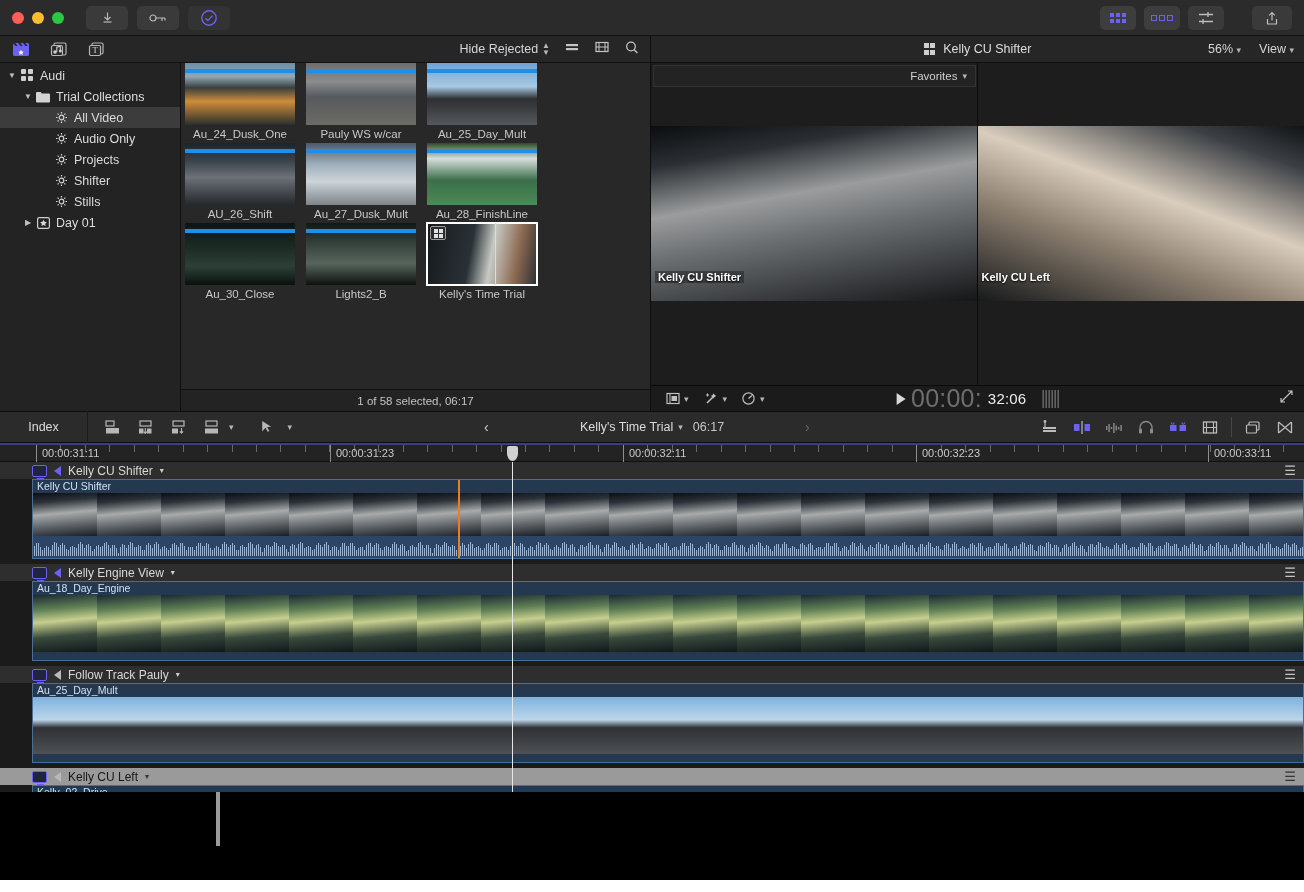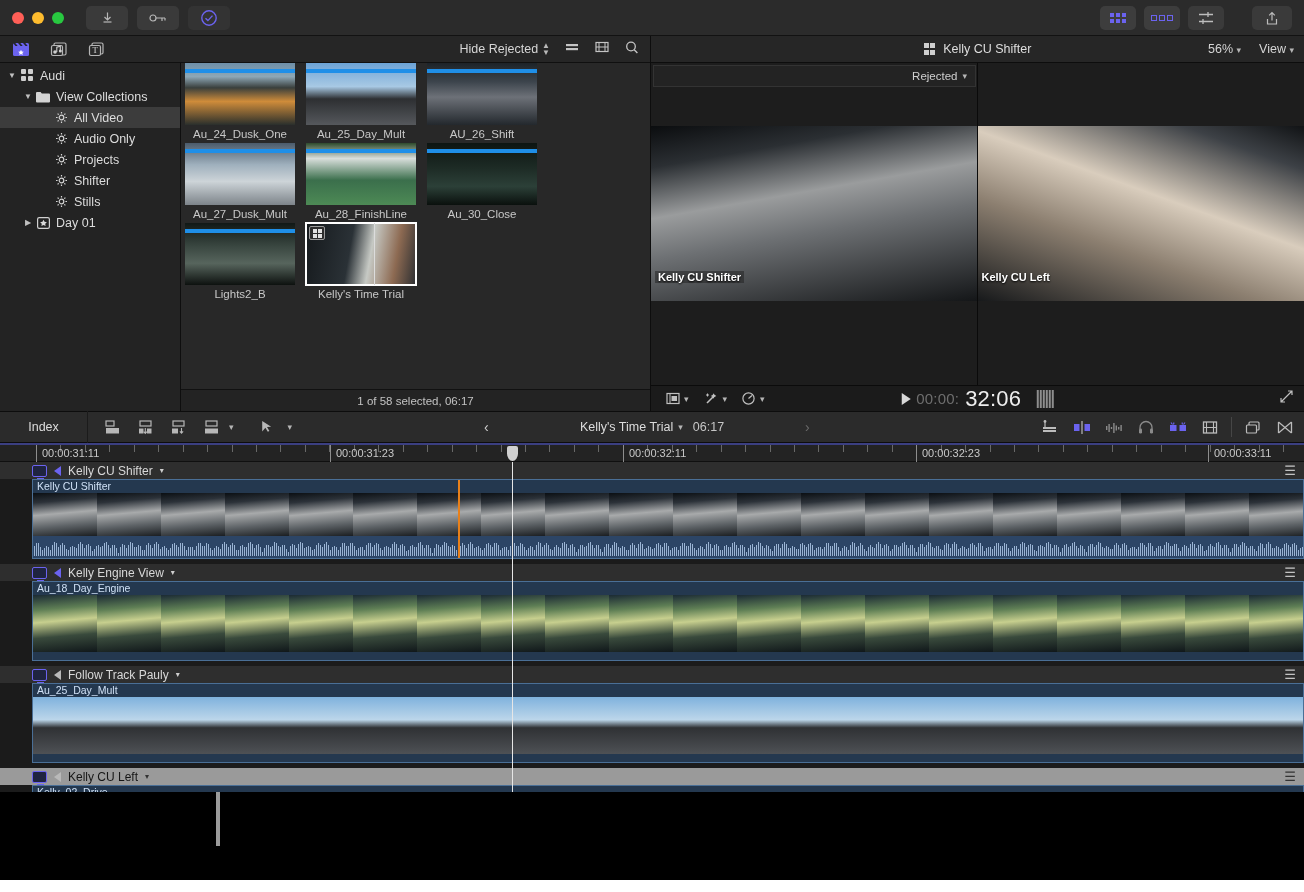--- a/index.html
+++ b/index.html
@@ -142,22 +142,22 @@
     position: absolute; left: 0; bottom: 0; width: 100%; height: 26px;
     background: #1b1b1b; display: flex; align-items: center; border-top: 1px solid #0b0b0b;
   }
   .vb-left { display: flex; gap: 14px; margin-left: 14px; align-items: center; }
   .vb-ic { display: flex; align-items: center; gap: 3px; color: #c6c6c6; }
   .timecode {
     position: absolute; left: 50%; transform: translateX(-50%);
     display: flex; align-items: center; gap: 6px;
     font-family: "Liberation Sans", sans-serif;
   }
-  .tc-dim { color: #6e6e6e; font-size: 15px; letter-spacing: 0.2px; }
-  .tc-lit { color: #ededed; font-size: 22px; letter-spacing: 0.2px; }
+  .tc-dim { color: #6e6e6e; font-size: 25px; letter-spacing: 0.2px; }
+  .tc-lit { color: #ededed; font-size: 15px; letter-spacing: 0.2px; }
   .play-tri { width: 0; height: 0; border-left: 9px solid #d8d8d8; border-top: 6px solid transparent; border-bottom: 6px solid transparent; }
   .scrub { display: flex; gap: 1.5px; margin-left: 10px; }
   .scrub i { width: 1.5px; height: 18px; background: #8e8e8e; display: block; }
   .vb-right { position: absolute; right: 10px; color: #c8c8c8; }
 
   
   .tl-toolbar {
     position: absolute; left: 0; top: 411px; width: 1304px; height: 32px;
     background: #2b2b2b; border-top: 1px solid #0d0d0d; border-bottom: 1px solid #0d0d0d;
     display: flex; align-items: center;
@@ -362,21 +362,21 @@
           </span>
           <span class="slabel">Audi</span>
         </div>
         <div class="side-row indent2">
           <span class="tri">▼</span>
           <span class="sicon">
             <svg width="14" height="12" viewBox="0 0 14 12">
               <path d="M0 2a1 1 0 011-1h3.6l1.2 1.4H13a1 1 0 011 1v7a1 1 0 01-1 1H1a1 1 0 01-1-1z" fill="#d3d3d3"></path>
             </svg>
           </span>
-          <span class="slabel">View Collections</span>
+          <span class="slabel">Trial Collections</span>
         </div>
         <div class="side-row indent3 sel">
           <span class="tri empty"></span>
           <span class="sicon">
             <svg width="13" height="13" viewBox="0 0 13 13">
               <g fill="none" stroke="#d5d5d5" stroke-width="1.2">
                 <circle cx="6.5" cy="6.5" r="2.3"></circle>
                 <path d="M6.5 1v1.6M6.5 10.4V12M1 6.5h1.6M10.4 6.5H12M2.6 2.6l1.1 1.1M9.3 9.3l1.1 1.1M10.4 2.6L9.3 3.7M3.7 9.3l-1.1 1.1"></path>
               </g>
             </svg>
@@ -446,20 +446,26 @@
 
   <div class="browser">
     <div class="thumbgrid" id="thumb-grid">
         <div class="thumb">
           <div class="thumb-img" style="background: linear-gradient(rgb(110, 143, 168) 0%, rgb(141, 167, 182) 22%, rgb(58, 63, 60) 40%, rgb(207, 140, 58) 62%, rgb(42, 47, 44) 100%);">
             <div class="strip"></div>
           </div>
           <div class="thumb-label">Au_24_Dusk_One</div>
         </div>
         <div class="thumb">
+          <div class="thumb-img" style="background: linear-gradient(rgb(107, 109, 110) 0%, rgb(138, 140, 142) 30%, rgb(86, 90, 94) 55%, rgb(109, 107, 100) 100%);">
+            <div class="strip"></div>
+          </div>
+          <div class="thumb-label">Pauly WS w/car</div>
+        </div>
+        <div class="thumb">
           <div class="thumb-img" style="background: linear-gradient(rgb(108, 163, 214) 0%, rgb(168, 201, 228) 38%, rgb(45, 47, 50) 58%, rgb(85, 88, 92) 100%);">
             <div class="strip"></div>
           </div>
           <div class="thumb-label">Au_25_Day_Mult</div>
         </div>
         <div class="thumb">
           <div class="thumb-img" style="background: linear-gradient(rgb(29, 35, 40) 0%, rgb(60, 68, 76) 30%, rgb(109, 113, 120) 55%, rgb(35, 40, 45) 100%);">
             <div class="strip"></div>
           </div>
           <div class="thumb-label">AU_26_Shift</div>
@@ -527,21 +533,21 @@
         <span>
           <span>View</span>
           <span class="chev">▾</span>
         </span>
       </div>
     </div>
 
     <div class="angles">
       <div class="angle-col a">
         <div class="settings-bar">
-          <span>Rejected</span>
+          <span>Favorites</span>
           <span class="chev">▾</span>
         </div>
         <div class="angle-video" id="angle-img-0" style="background: linear-gradient(170deg, rgb(11, 13, 15) 0%, rgb(43, 47, 51) 18%, rgb(154, 156, 157) 40%, rgb(109, 112, 115) 58%, rgb(20, 22, 24) 100%);"></div>
         <div class="angle-name chip">Kelly CU Shifter</div>
       </div>
       <div class="angle-col b">
         <div class="angle-video" id="angle-img-1" style="background: linear-gradient(200deg, rgb(17, 19, 21) 0%, rgb(61, 65, 70) 15%, rgb(217, 205, 189) 42%, rgb(140, 127, 112) 65%, rgb(23, 25, 27) 100%);"></div>
         <div class="angle-name">Kelly CU Left</div>
       </div>
     </div>

